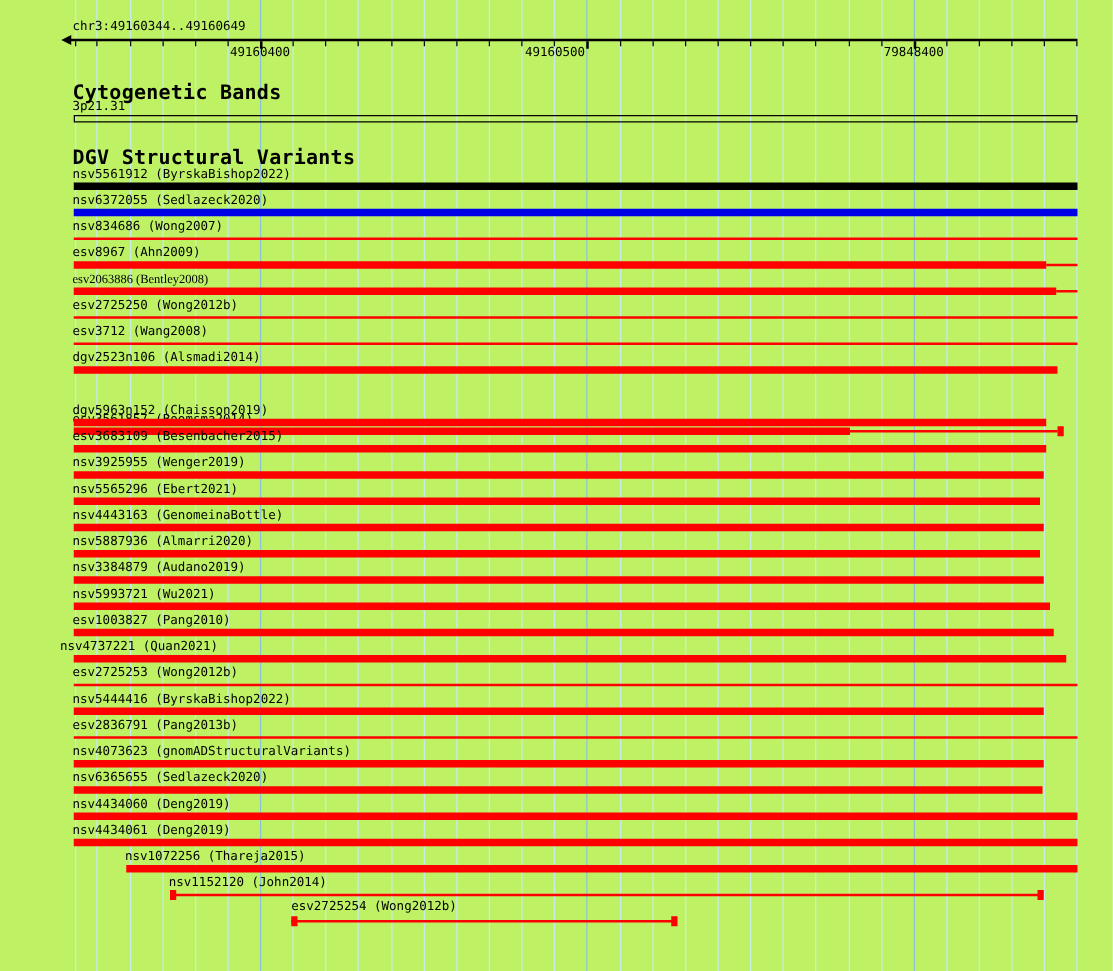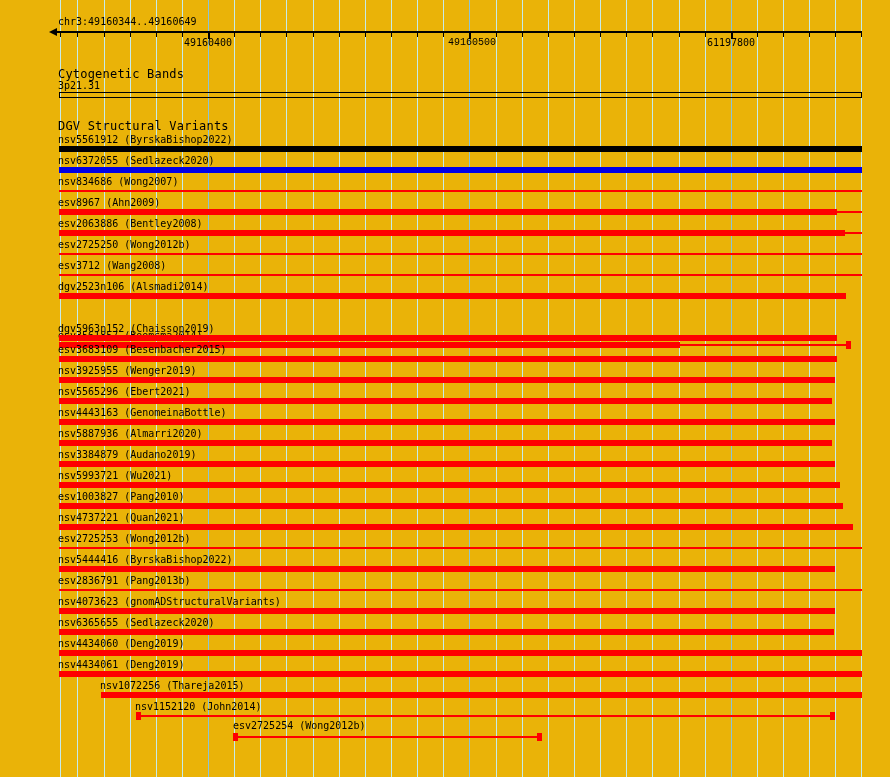--- a/index.html
+++ b/index.html
@@ -1,26 +1,26 @@
 <!DOCTYPE html>
 <html><head>
 <meta charset="utf-8">
 <style>
   html,body{margin:0;padding:0;}
-  .canvas{position:relative;width:890px;height:777px;background:#eab308;overflow:hidden;
+  .canvas{position:relative;width:890px;height:777px;background:#bef264;overflow:hidden;
           font-family:"DejaVu Sans Mono",monospace;color:#000;}
   .gridline{position:absolute;top:0;height:777px;width:1px;}
   .region-label{position:absolute;left:58px;top:16px;font-size:10px;line-height:11px;white-space:nowrap;}
   .ruler-line{position:absolute;left:56px;top:31px;width:806px;height:2px;background:#000;}
   .ruler-arrow{position:absolute;left:49px;top:28px;width:0;height:0;
                border-top:4px solid transparent;border-bottom:4px solid transparent;border-right:8px solid #000;}
   .tick{position:absolute;top:33px;width:1px;height:4px;background:#000;}
   .tick.major{top:33px;height:6px;width:2px;}
   .tick-label{position:absolute;top:37px;font-size:10px;line-height:11px;transform:translateX(-50%);white-space:nowrap;}
-  .section-header{position:absolute;left:58px;font-size:12px;line-height:12px;font-weight:normal;white-space:nowrap;letter-spacing:0.2px;}
+  .section-header{position:absolute;left:58px;font-size:16px;line-height:12px;font-weight:bold;white-space:nowrap;letter-spacing:0.2px;}
   .band-label{position:absolute;left:58px;top:80px;font-size:10px;line-height:11px;white-space:nowrap;}
   .band-box{position:absolute;left:59px;top:92px;width:803px;height:6px;box-sizing:border-box;
             border:1px solid #000;background:transparent;}
   .feat-label{position:absolute;font-size:10px;line-height:10px;white-space:nowrap;}
   .seg{position:absolute;}
   .seg.thick{height:6px;}
   .seg.thin{height:2px;}
   .seg.endbox{height:8px;width:5px;}
 </style>
 </head>
@@ -94,22 +94,22 @@
         <div class="tick" style="left: 652.37px;"></div>
         <div class="tick" style="left: 678.505px;"></div>
         <div class="tick" style="left: 704.64px;"></div>
         <div class="tick major" style="left: 730.775px;"></div>
         <div class="tick" style="left: 756.91px;"></div>
         <div class="tick" style="left: 783.045px;"></div>
         <div class="tick" style="left: 809.18px;"></div>
         <div class="tick" style="left: 835.315px;"></div>
         <div class="tick" style="left: 861.45px;"></div>
         <div class="tick-label" style="left: 208px;">49160400</div>
-        <div class="tick-label" style="left: 472px; font-family: Liberation Mono, monospace;">49160500</div>
-        <div class="tick-label" style="left: 731px;">61197800</div>
+        <div class="tick-label" style="left: 444px;">49160500</div>
+        <div class="tick-label" style="left: 731px;">79848400</div>
       </div>
   </div>
 
   <div class="section-header" style="top:68px">Cytogenetic Bands</div>
   <div class="band-label">3p21.31</div>
   <div class="band-box"></div>
 
   <div class="section-header" style="top:120px">DGV Structural Variants</div>
 
   <div id="variant-tracks">
@@ -123,21 +123,21 @@
       </div>
       <div style="position: absolute; left: 0px; top: 175px; width: 890px; height: 21px;">
         <div class="feat-label" style="left: 58px; top: 2px;">nsv834686 (Wong2007)</div>
         <div class="seg thin" style="left: 59px; top: 15px; width: 803px; background: rgb(255, 0, 0);"></div>
       </div>
       <div style="position: absolute; left: 0px; top: 196px; width: 890px; height: 21px;">
         <div class="feat-label" style="left: 58px; top: 2px;">esv8967 (Ahn2009)</div>
         <div class="seg thick" style="left: 59px; top: 13px; width: 778px; background: rgb(255, 0, 0);"></div>
         <div class="seg thin" style="left: 837px; top: 15px; width: 25px; background: rgb(255, 0, 0);"></div>
       </div>
-      <div style="position: absolute; left: 0px; top: 217px; width: 890px; height: 21px;">
+      <div style="position: absolute; left: 0px; top: 217px; width: 890px; height: 21px; font-family: Liberation Serif, serif;">
         <div class="feat-label" style="left: 58px; top: 2px;">esv2063886 (Bentley2008)</div>
         <div class="seg thick" style="left: 59px; top: 13px; width: 786px; background: rgb(255, 0, 0);"></div>
         <div class="seg thin" style="left: 845px; top: 15px; width: 17px; background: rgb(255, 0, 0);"></div>
       </div>
       <div style="position: absolute; left: 0px; top: 238px; width: 890px; height: 21px;">
         <div class="feat-label" style="left: 58px; top: 2px;">esv2725250 (Wong2012b)</div>
         <div class="seg thin" style="left: 59px; top: 15px; width: 803px; background: rgb(255, 0, 0);"></div>
       </div>
       <div style="position: absolute; left: 0px; top: 259px; width: 890px; height: 21px;">
         <div class="feat-label" style="left: 58px; top: 2px;">esv3712 (Wang2008)</div>
@@ -183,21 +183,21 @@
       </div>
       <div style="position: absolute; left: 0px; top: 469px; width: 890px; height: 21px;">
         <div class="feat-label" style="left: 58px; top: 2px;">nsv5993721 (Wu2021)</div>
         <div class="seg thick" style="left: 59px; top: 13px; width: 781px; background: rgb(255, 0, 0);"></div>
       </div>
       <div style="position: absolute; left: 0px; top: 490px; width: 890px; height: 21px;">
         <div class="feat-label" style="left: 58px; top: 2px;">esv1003827 (Pang2010)</div>
         <div class="seg thick" style="left: 59px; top: 13px; width: 784px; background: rgb(255, 0, 0);"></div>
       </div>
       <div style="position: absolute; left: 0px; top: 511px; width: 890px; height: 21px;">
-        <div class="feat-label" style="left: 58px; top: 2px;">nsv4737221 (Quan2021)</div>
+        <div class="feat-label" style="left: 48px; top: 2px;">nsv4737221 (Quan2021)</div>
         <div class="seg thick" style="left: 59px; top: 13px; width: 794px; background: rgb(255, 0, 0);"></div>
       </div>
       <div style="position: absolute; left: 0px; top: 532px; width: 890px; height: 21px;">
         <div class="feat-label" style="left: 58px; top: 2px;">esv2725253 (Wong2012b)</div>
         <div class="seg thin" style="left: 59px; top: 15px; width: 803px; background: rgb(255, 0, 0);"></div>
       </div>
       <div style="position: absolute; left: 0px; top: 553px; width: 832px; height: 21px;">
         <div class="feat-label" style="left: 58px; top: 2px;">nsv5444416 (ByrskaBishop2022)</div>
         <div class="seg thick" style="left: 59px; top: 13px; width: 776px; background: rgb(255, 0, 0);"></div>
       </div>

